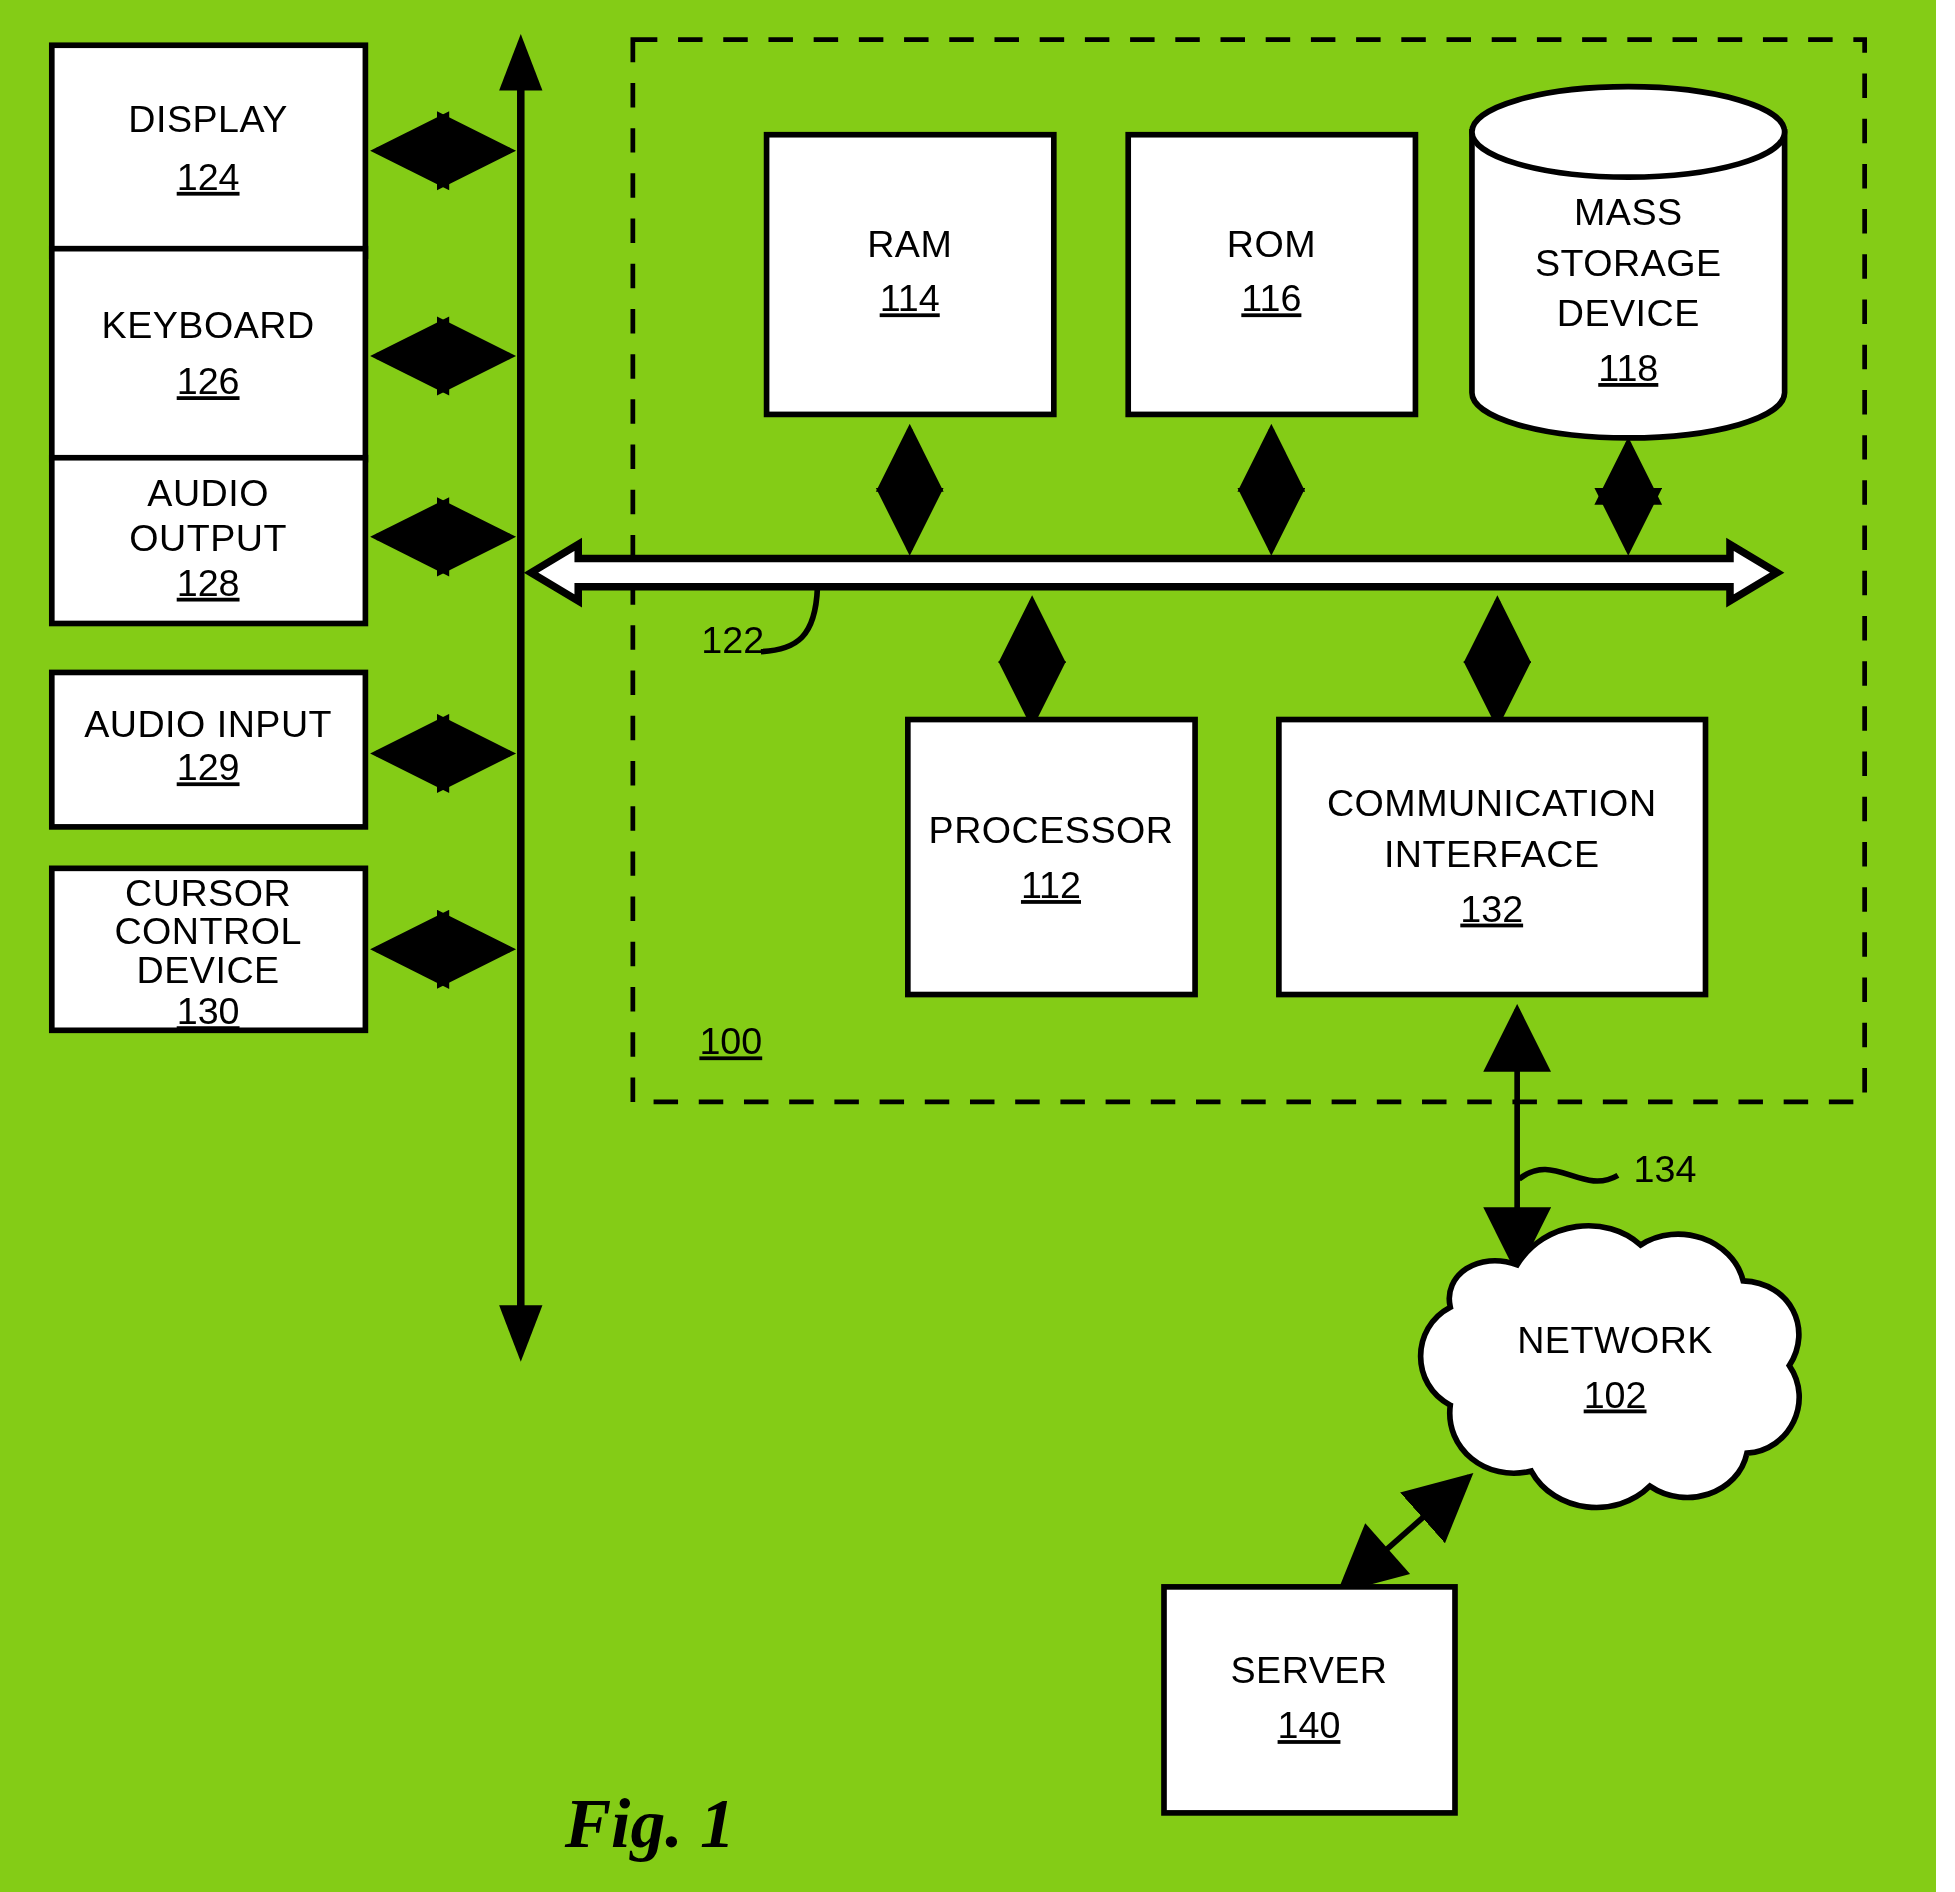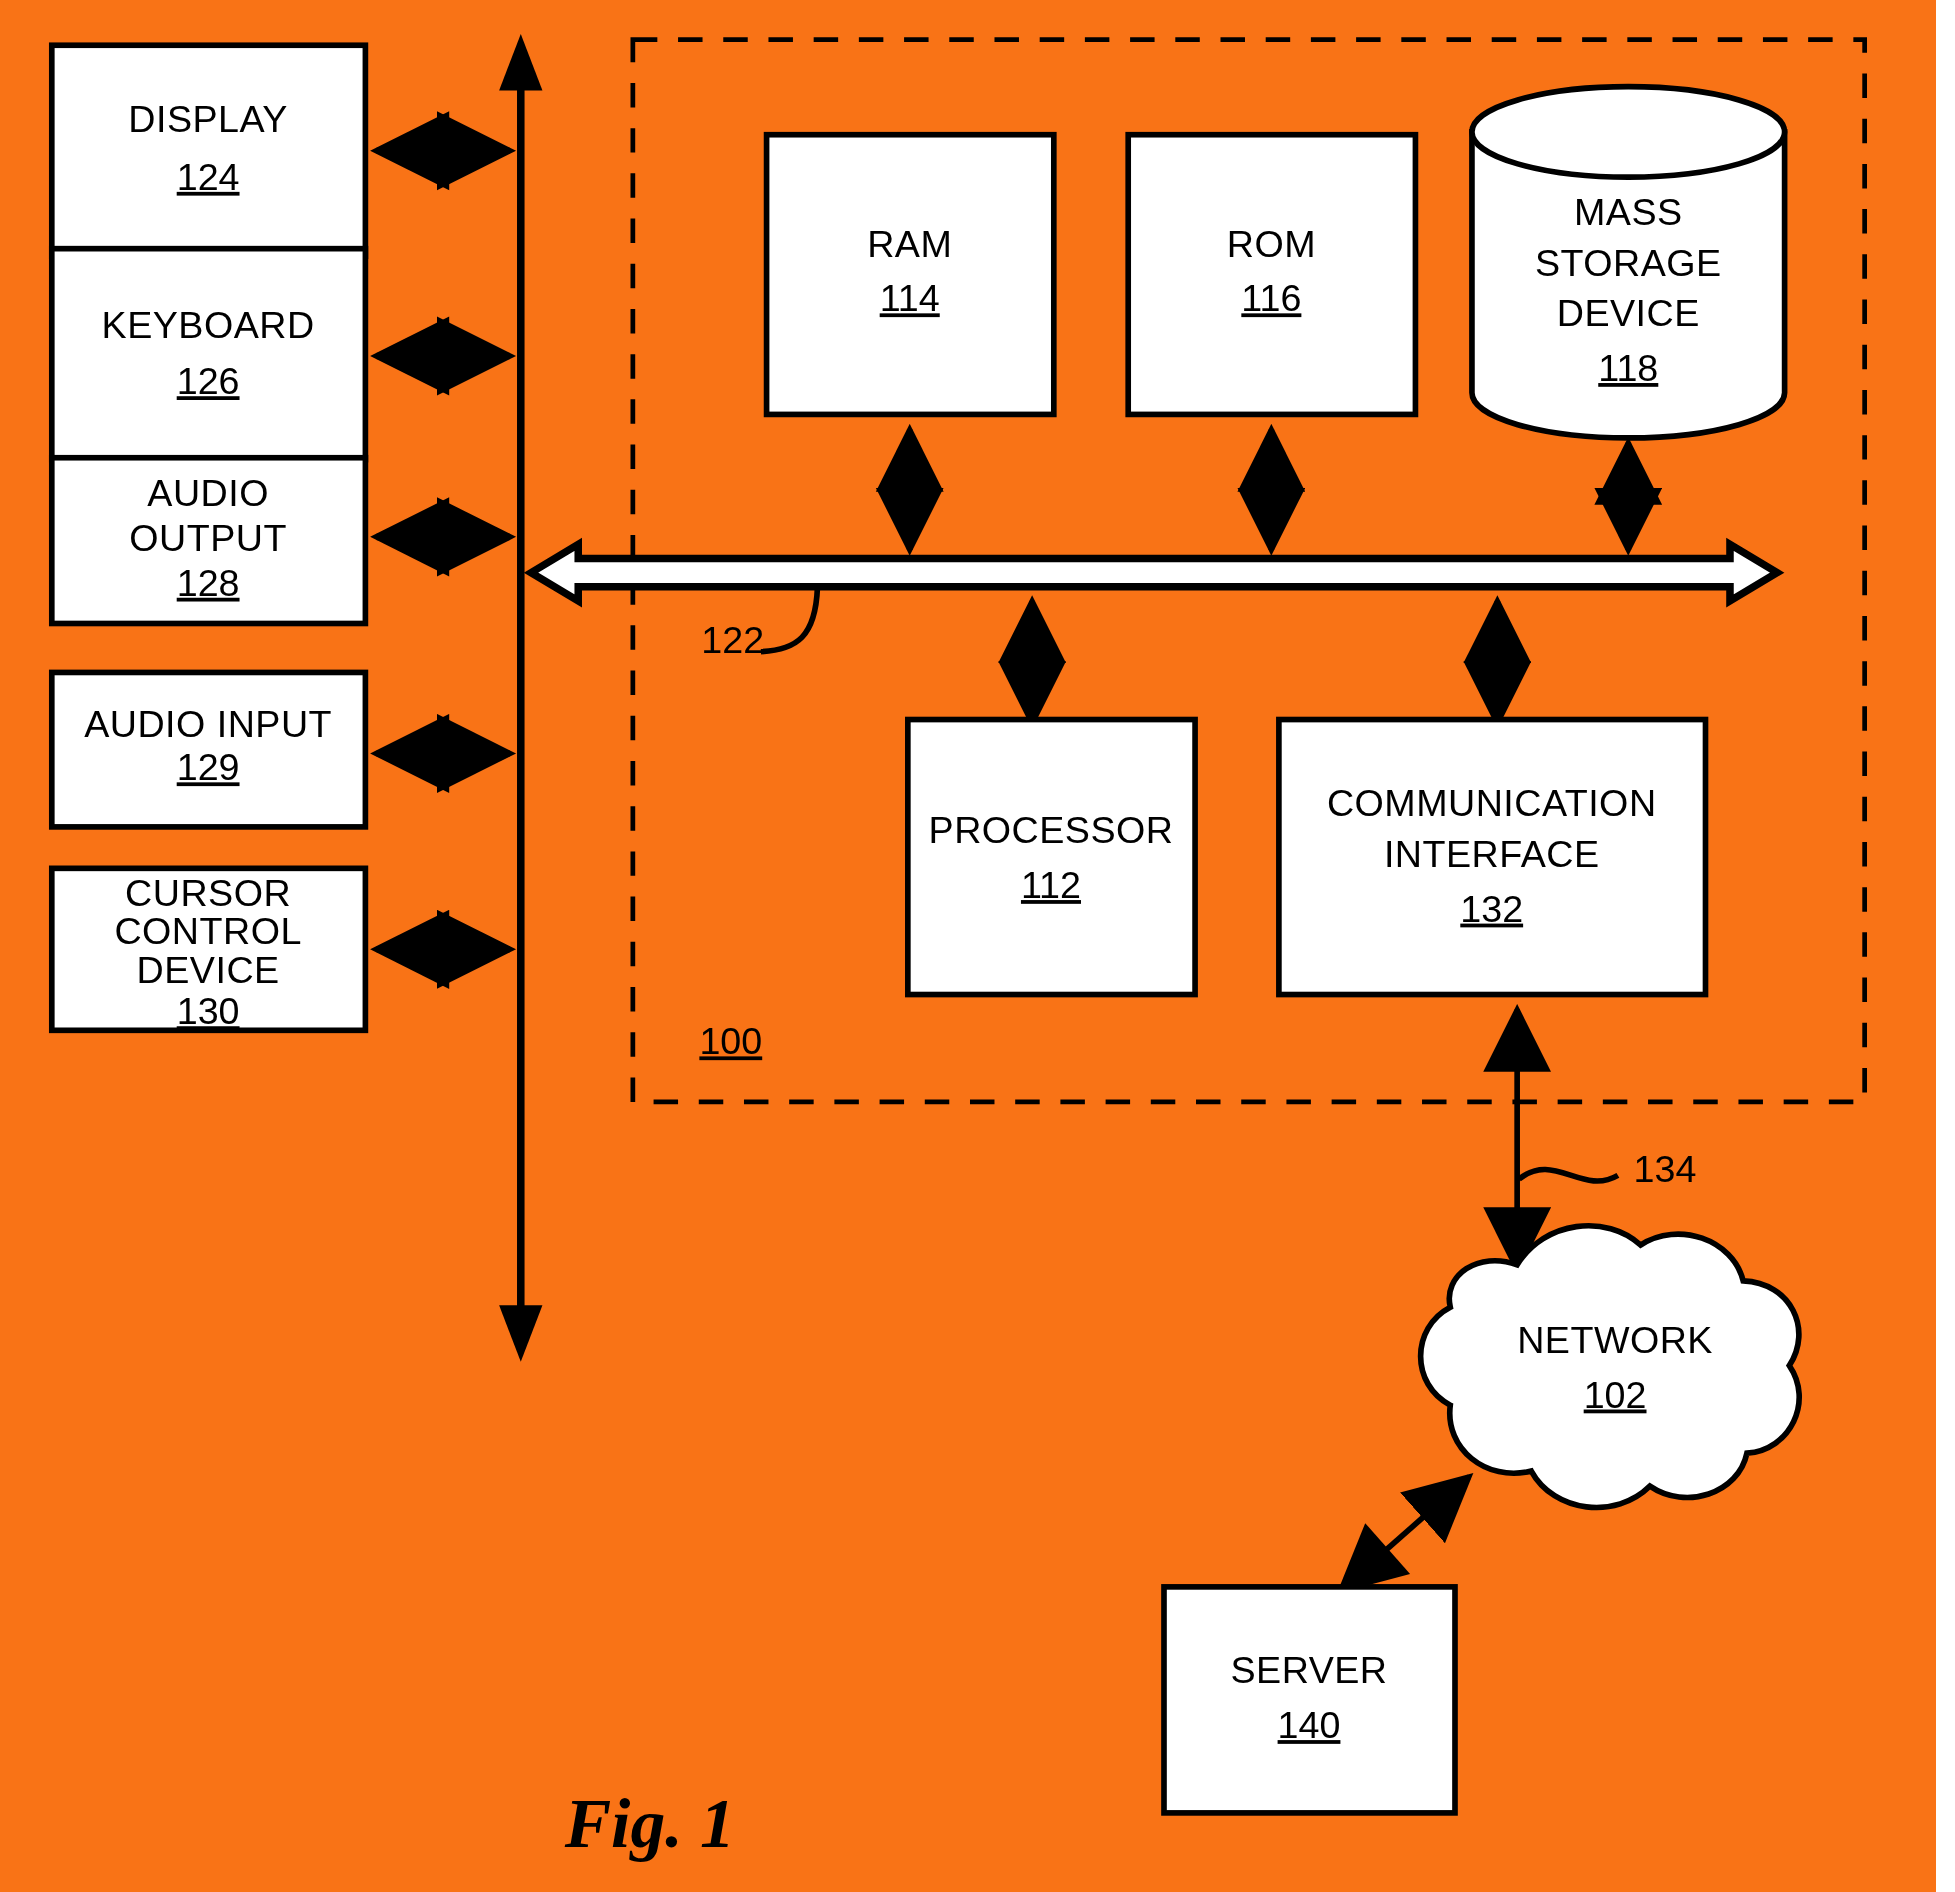--- a/index.html
+++ b/index.html
@@ -9,21 +9,21 @@
     background: #ffffff;
   }
   body {
     font-family: "Liberation Sans", sans-serif;
     color: #000000;
   }
   #figure-root {
     position: relative;
     width: 1936px;
     height: 1893px;
-    background: #f97316;
+    background: #84cc16;
     overflow: hidden;
   }
   #figure-svg {
     position: absolute;
     left: 0;
     top: 0;
     width: 1956px;
     height: 1893px;
   }
   .blk-label {

